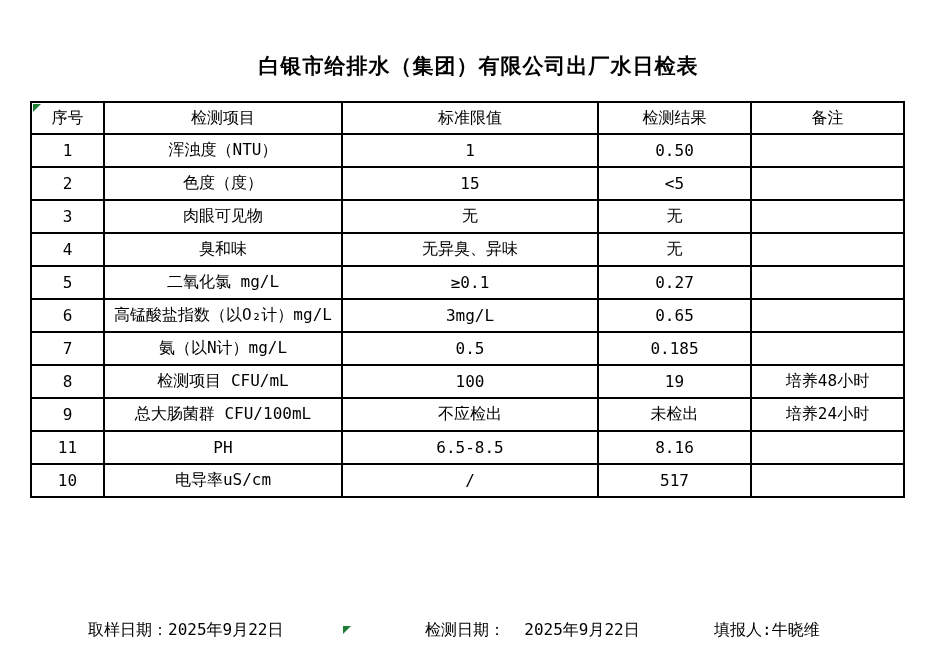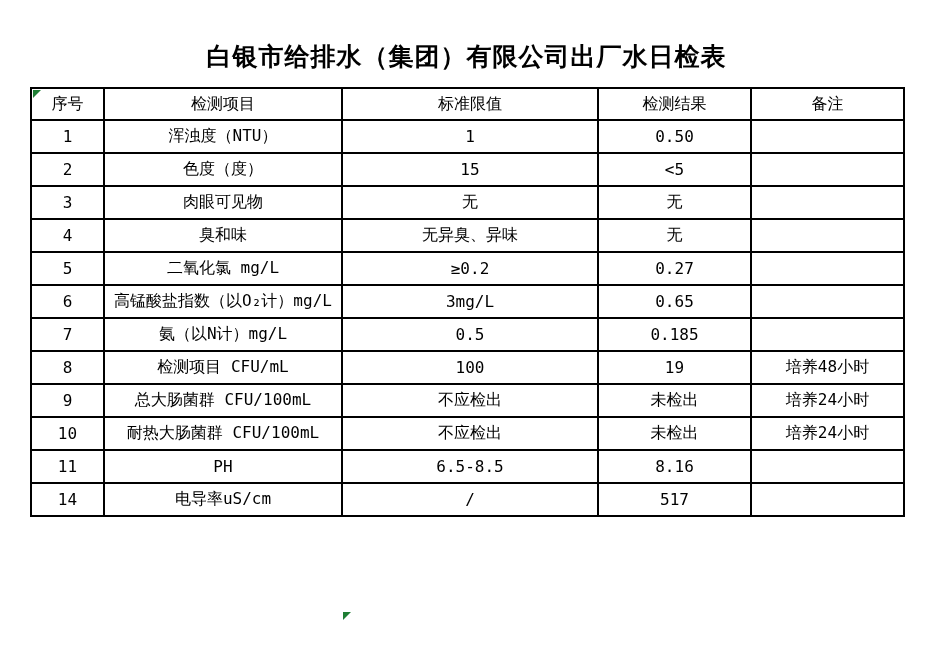--- a/index.html
+++ b/index.html
@@ -3,25 +3,25 @@
 <meta charset="utf-8">
 <style>
   html,body{margin:0;padding:0;}
   body{
     width:949px;height:671px;background:#ffffff;position:relative;
     font-family:"DejaVu Sans Mono","DejaVu Sans",monospace;
     color:#000;
   }
   .page{position:absolute;left:0;top:0;width:949px;height:671px;background:#fff;overflow:hidden;}
   .title{
-    position:absolute;top:40px;left:30px;width:873px;margin:0;
-    text-align:center;font-size:25px;font-weight:bold;letter-spacing:1px;
+    position:absolute;top:40px;left:30px;width:873px;margin:12px;
+    text-align:center;font-size:21px;font-weight:bold;letter-spacing:1px;
     font-family:"DejaVu Sans Mono","DejaVu Sans",monospace;
   }
-  .table-wrap{position:absolute;left:30px;top:87px;width:797px;}
+  .table-wrap{position:absolute;left:30px;top:101px;width:797px;}
   table.insp{
     border-collapse:collapse;table-layout:fixed;width:873px;
   }
   table.insp th, table.insp td{
     border:2px solid #000;
     text-align:center;vertical-align:middle;
     font-size:16px;font-weight:normal;
     padding:0;overflow:hidden;white-space:nowrap;
   }
   table.insp th{height:30px;}
@@ -93,21 +93,21 @@
           <tr>
             <td>4</td>
             <td>臭和味</td>
             <td>无异臭、异味</td>
             <td>无</td>
             <td></td>
           </tr>
           <tr>
             <td>5</td>
             <td>二氧化氯 mg/L</td>
-            <td>≥0.2</td>
+            <td>≥0.1</td>
             <td>0.27</td>
             <td></td>
           </tr>
           <tr>
             <td>6</td>
             <td>高锰酸盐指数（以O₂计）mg/L</td>
             <td>3mg/L</td>
             <td>0.65</td>
             <td></td>
           </tr>
@@ -126,40 +126,38 @@
             <td>培养48小时</td>
           </tr>
           <tr>
             <td>9</td>
             <td>总大肠菌群 CFU/100mL</td>
             <td>不应检出</td>
             <td>未检出</td>
             <td>培养24小时</td>
           </tr>
           <tr>
-            <td>10</td>
-            <td>耐热大肠菌群 CFU/100mL</td>
-            <td>不应检出</td>
-            <td>未检出</td>
-            <td>培养24小时</td>
-          </tr>
-          <tr>
             <td>11</td>
             <td>PH</td>
             <td>6.5-8.5</td>
             <td>8.16</td>
             <td></td>
           </tr>
           <tr>
-            <td>14</td>
+            <td>10</td>
             <td>电导率uS/cm</td>
             <td>/</td>
             <td>517</td>
             <td></td>
           </tr>
         </tbody>
     </table>
     <div class="tri tri-top" style="border-top-color: rgb(30, 126, 52);"></div>
     <div class="tri tri-bottom" style="border-top-color: rgb(30, 126, 52);"></div>
   </div>
 
+  <div class="footer">
+    <span class="f-sample">取样日期：2025年9月22日</span>
+    <span class="f-test">检测日期：  2025年9月22日</span>
+    <span class="f-reporter">填报人:牛晓维</span>
+  </div>
 
 </div>
 
 </body></html>

